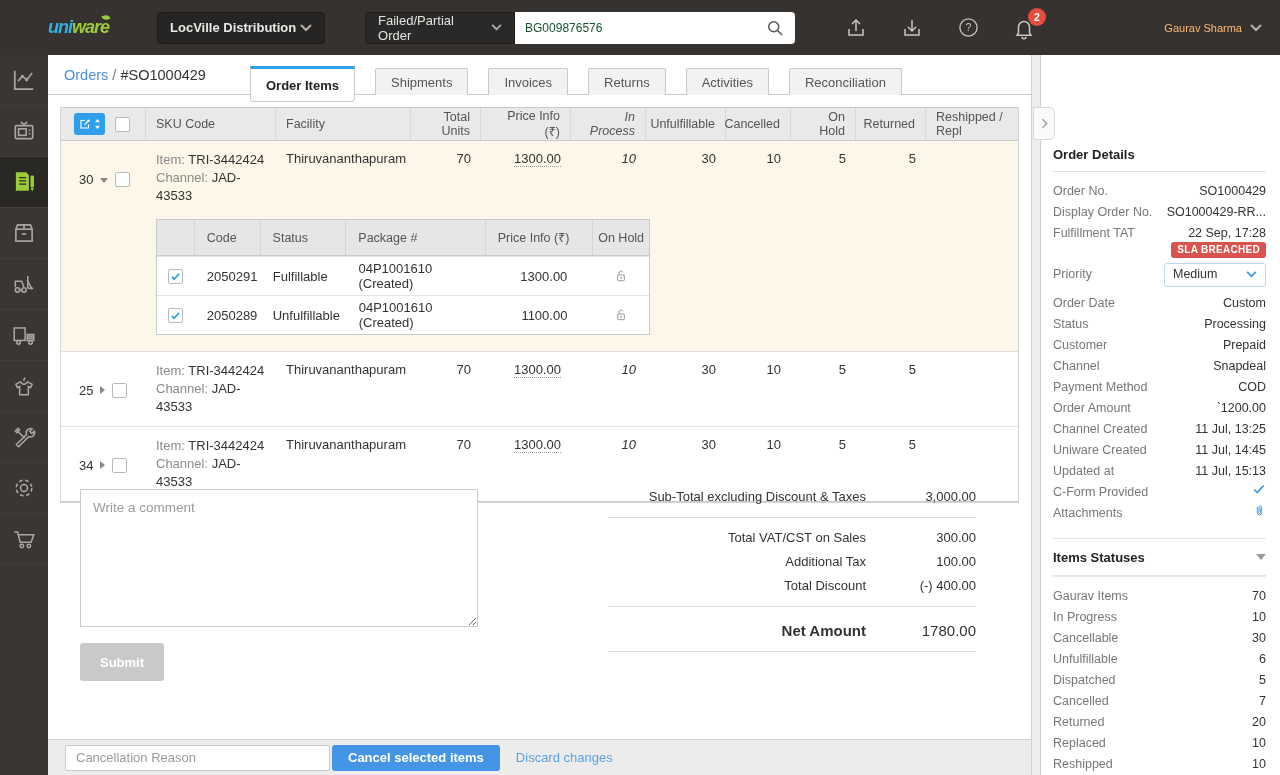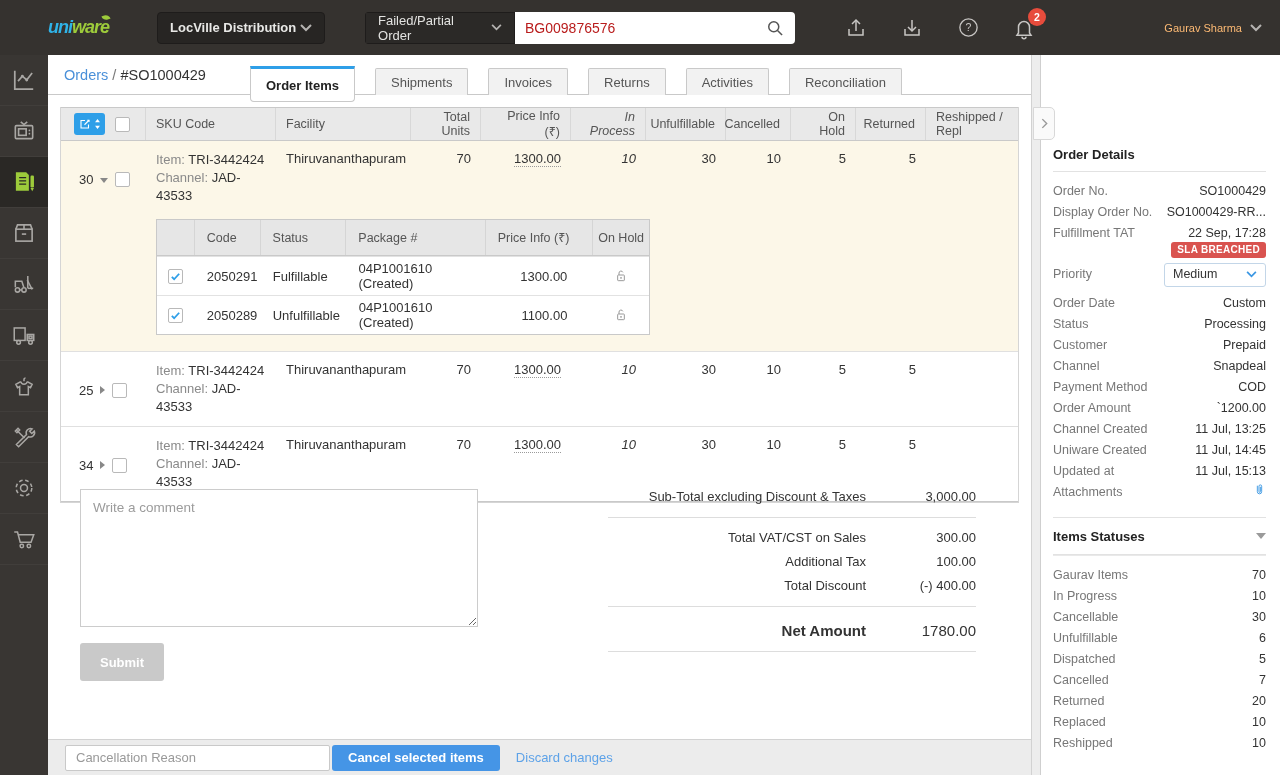--- a/index.html
+++ b/index.html
@@ -10,21 +10,21 @@
   .topbar { position:absolute; top:0; left:0; width:1280px; height:55px; background:#35322f; display:flex; align-items:center; z-index:50; }
   .logo { margin-left:48px; font-size:18px; font-weight:bold; font-style:italic; letter-spacing:-1px; position:relative; }
   .logo .uni { color:#2fb3e8; }
   .logo .ware { color:#9dcb3b; }
   .logo .leaf { position:absolute; left:54px; top:-2px; width:8px; height:5px; background:#9dcb3b; border-radius:0 6px 0 6px; transform:rotate(-20deg); }
   .dk-select { background:#272523; border:1px solid #1e1c1b; border-radius:4px; height:32px; display:flex; align-items:center; padding:0 12px; color:#e8e8e6; font-weight:bold; cursor:pointer; }
   .facility-select { margin-left:48px; width:168px; justify-content:space-between; }
   .search-group { margin-left:40px; display:flex; height:32px; border-radius:4px; overflow:hidden; }
   .search-type { background:#2b2927; border:1px solid #1e1c1b; color:#e3e3e1; display:flex; align-items:center; gap:10px; padding:0 12px; width:150px; justify-content:space-between; cursor:pointer; }
   .search-box { background:#fff; width:280px; display:flex; align-items:center; }
-  .search-box input { border:none; outline:none; flex:1; padding:0 10px; font-size:14px; color:#b91c1c; font-family:inherit; }
+  .search-box input { border:none; outline:none; flex:1; padding:0 10px; font-size:12px; color:#14532d; font-family:inherit; }
   .tb-icons { display:flex; align-items:center; gap:30px; margin-left:48px; }
   .tb-icon { color:#c8c6c4; cursor:pointer; position:relative; width:26px; height:26px; display:flex; align-items:center; justify-content:center; }
   .badge { position:absolute; top:-7px; right:-9px; background:#e74c3c; color:#fff; border-radius:50%; width:18px; height:18px; font-size:10.5px; font-weight:bold; display:flex; align-items:center; justify-content:center; }
   .user-menu { margin-left:auto; margin-right:18px; color:#fdba74; display:flex; align-items:center; gap:8px; cursor:pointer; font-size:11px; }
   .chev { color:#b5b3b1; }
 
   
   .sidebar { position:absolute; top:55px; left:0; width:48px; bottom:0; background:#393633; z-index:40; }
   .side-item { height:51px; display:flex; align-items:center; justify-content:center; color:#a9a7a4; cursor:pointer; border-bottom:1px solid #413e3b; }
   .side-item.active { background:#2a2825; }
@@ -568,20 +568,28 @@
         </div>
       <div class="pd-row">
           <span class="pd-label">Uniware Created</span>
           <span class="pd-value">11 Jul, 14:45</span>
         </div>
       <div class="pd-row">
           <span class="pd-label">Updated at</span>
           <span class="pd-value">11 Jul, 15:13</span>
         </div>
       <div class="pd-row">
+          <span class="pd-label">C-Form Provided</span>
+          <span class="pd-value check-blue">
+            <svg width="14" height="14" viewBox="0 0 24 24" fill="none" stroke="currentColor" stroke-width="3">
+              <path d="M4 13l5 5L20 6"></path>
+            </svg>
+          </span>
+        </div>
+      <div class="pd-row">
           <span class="pd-label">Attachments</span>
           <span class="pd-value check-blue">
             <svg width="13" height="15" viewBox="0 0 24 24" fill="none" stroke="#3b97e3" stroke-width="1.7">
               <path d="M8 5v11a4 4 0 0 0 8 0V6a2.5 2.5 0 0 0-5 0v10a1.3 1.3 0 0 0 2.6 0V7"></path>
             </svg>
           </span>
         </div>
     </div>
 
     <div class="is-section">

